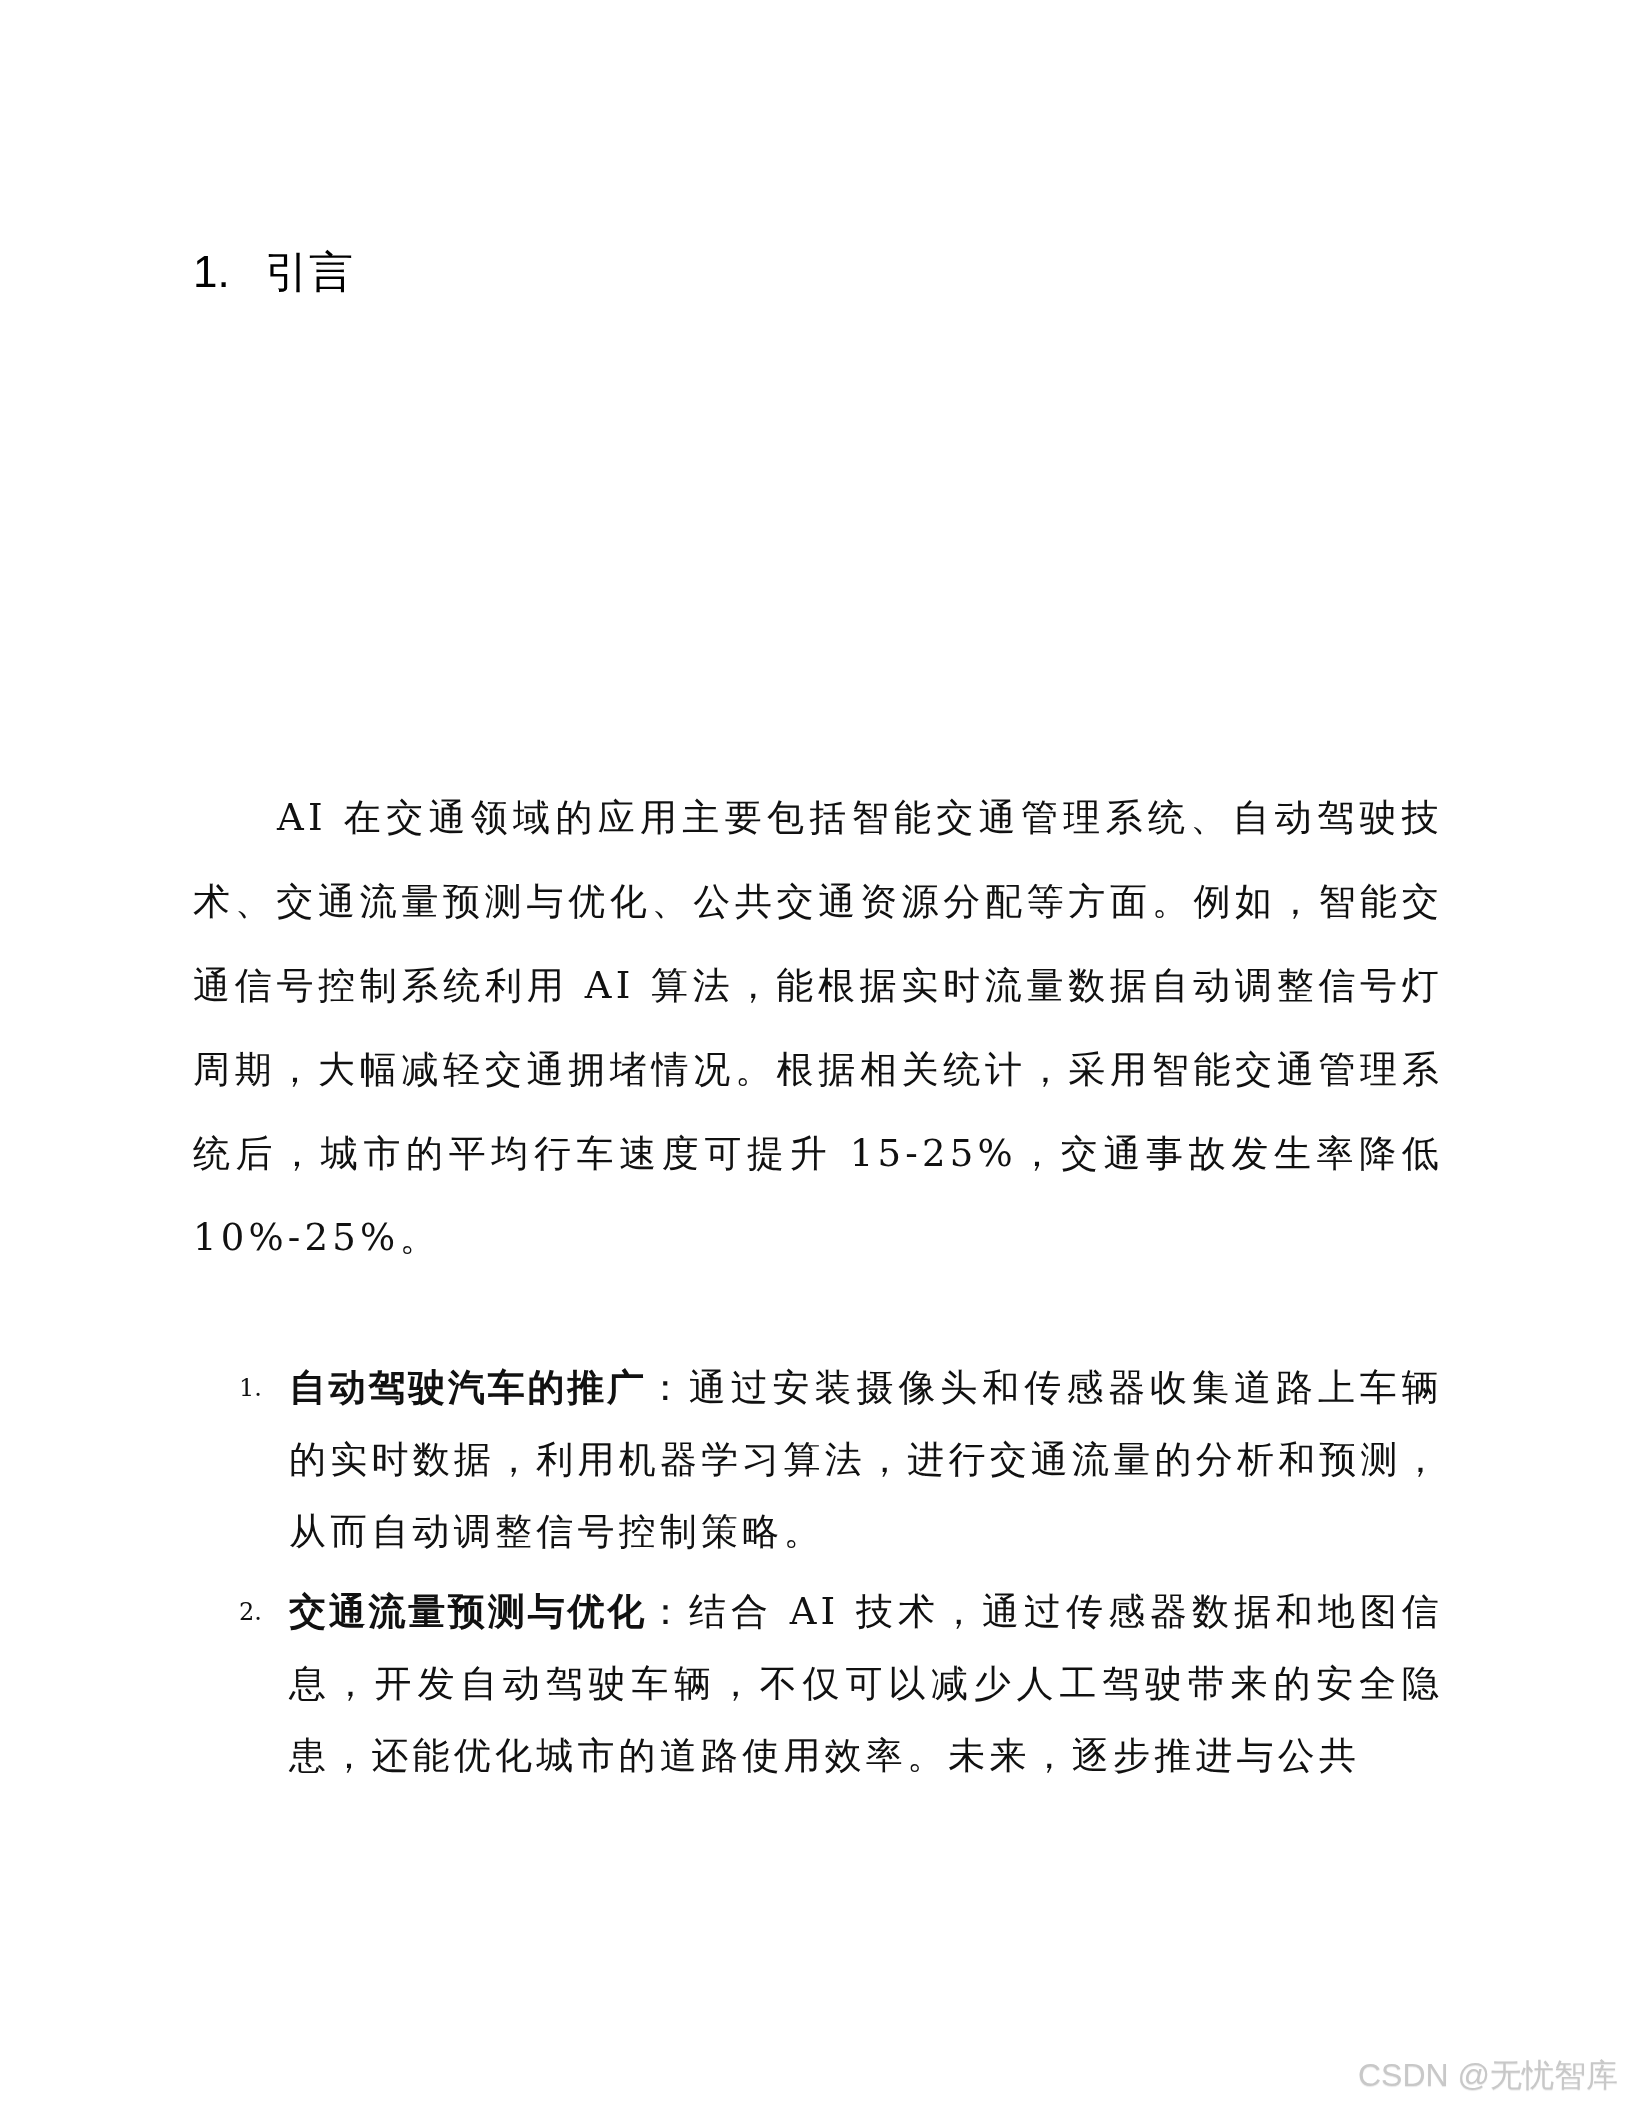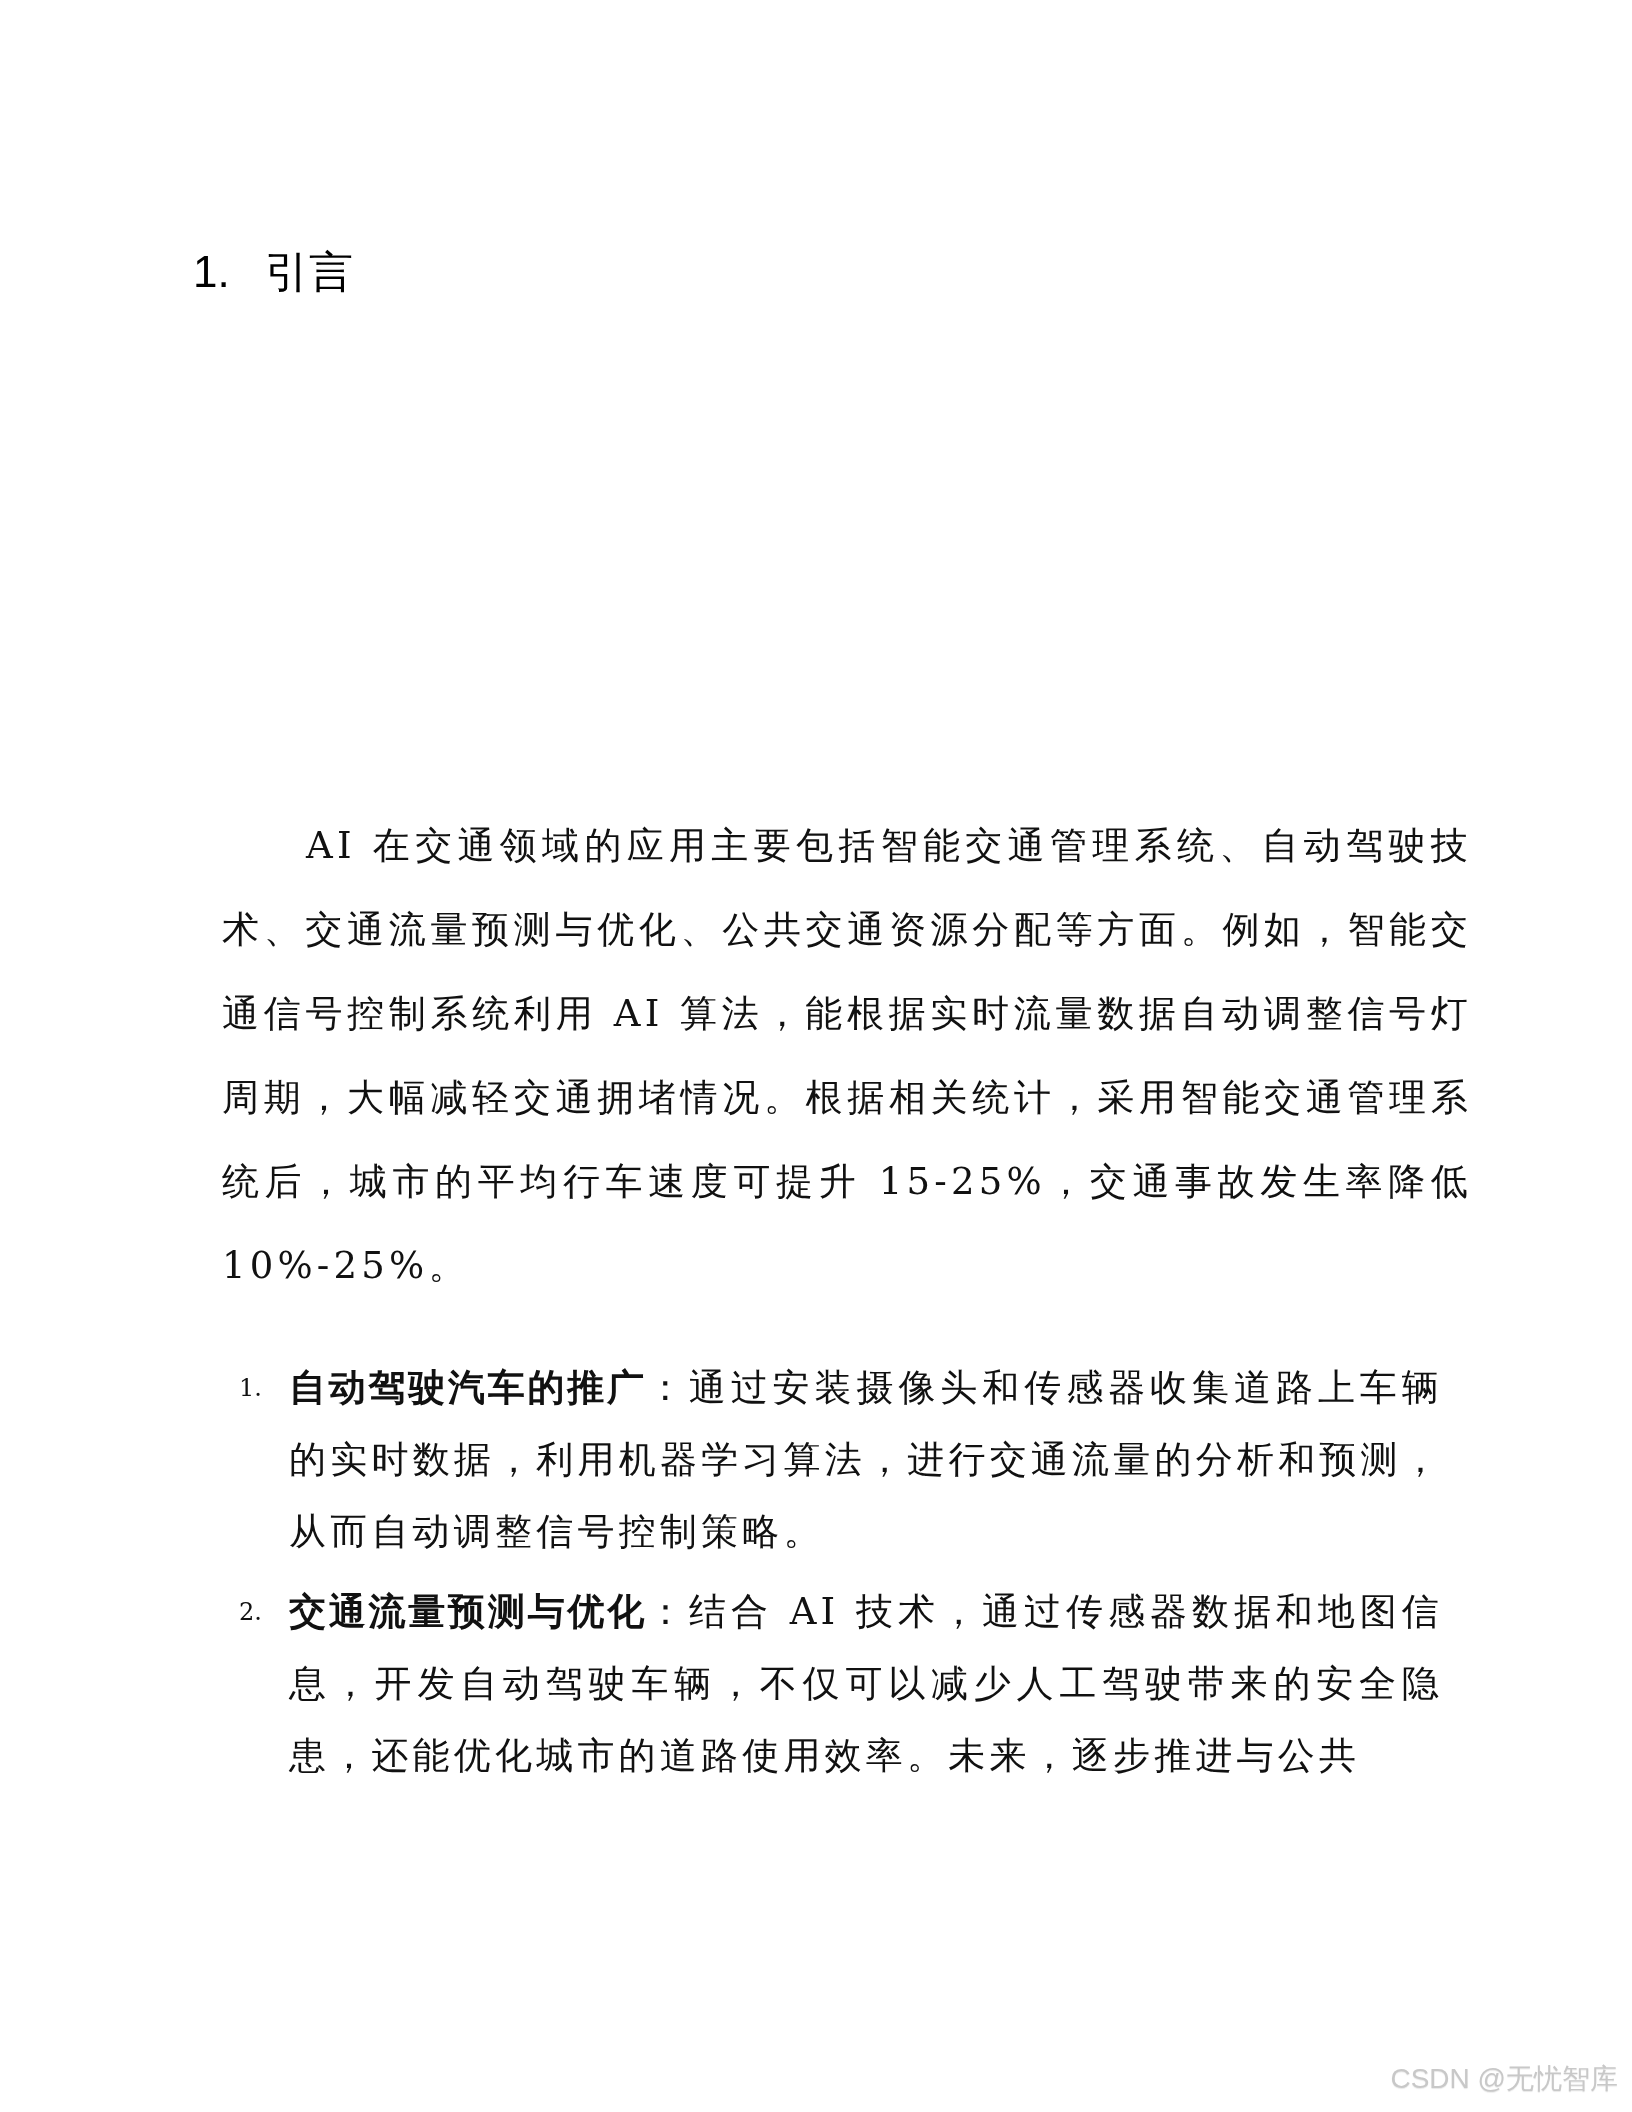--- a/index.html
+++ b/index.html
@@ -44,21 +44,21 @@
       left: 193px;
       width: 1250px;
       font-size: 37px;
       line-height: 84px;
       letter-spacing: 4.2px;
       margin: 0;
       text-align: justify;
       color: #111;
     }
     .p1 { top: 360px; text-indent: 84px; }
-    .p2 { top: 804px; text-indent: 84px; margin-left: 29px; }
+    .p2 { top: 776px; text-indent: 84px; }
     .p3 { top: 1272px; text-indent: 84px; }
 
     .list {
       position: absolute;
       left: 193px;
       width: 1250px;
       margin: 0;
       padding: 0;
       list-style: none;
     }
@@ -83,21 +83,21 @@
     .list-title {
       font-family: "DejaVu Sans", "Liberation Sans", sans-serif;
       font-weight: bold;
       letter-spacing: 2px;
     }
     .watermark {
       position: absolute;
       right: 14px;
       bottom: 14px;
       font-family: "Liberation Sans", "DejaVu Sans", sans-serif;
-      font-size: 28px;
+      font-size: 32px;
       color: #c8c8c8;
       text-shadow: 0 1px 1px #e8e8e8;
     }
   </style>
 </head>
 <body>
 
 <div class="page">
 
   <h1 class="heading">

